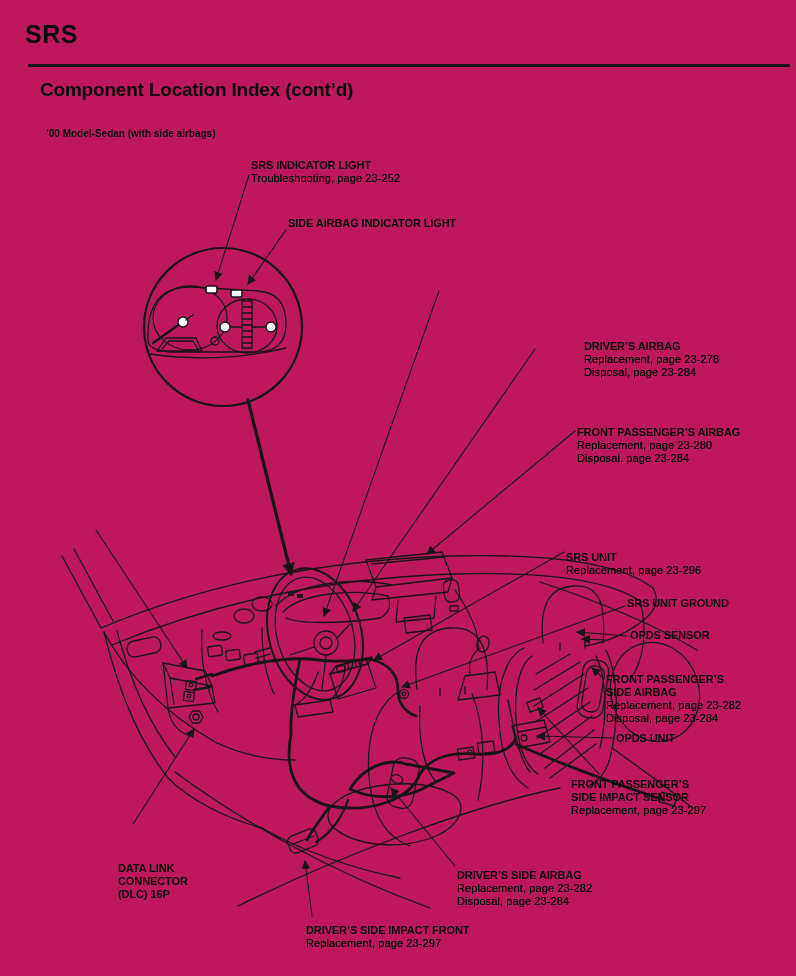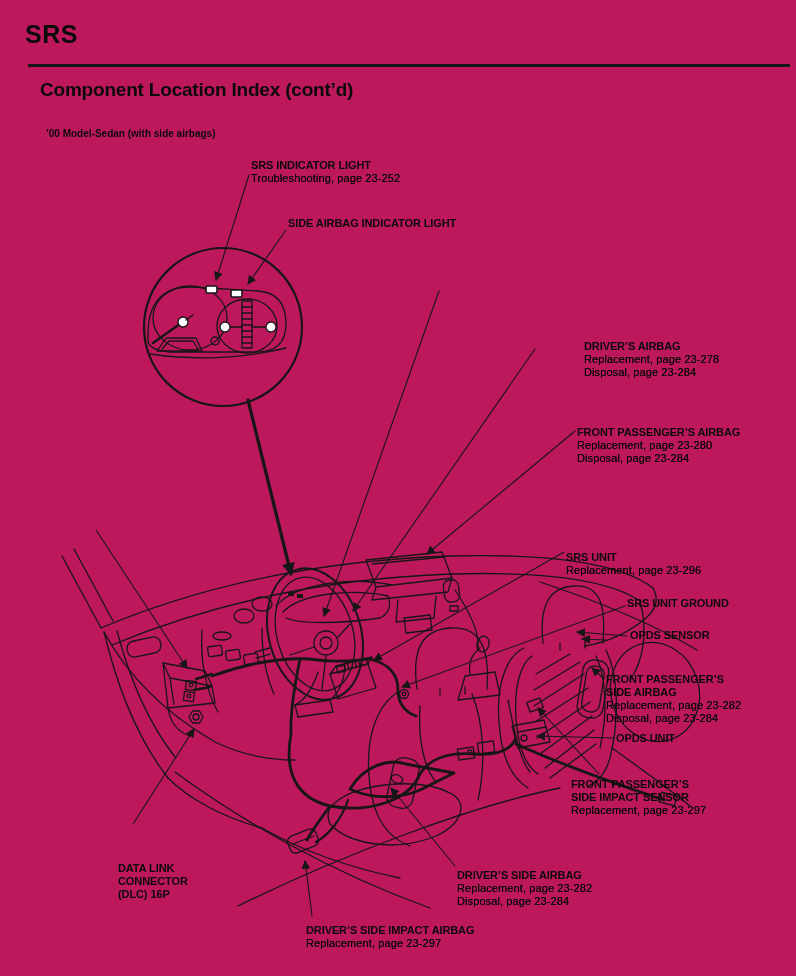--- a/index.html
+++ b/index.html
@@ -230,17 +230,17 @@
       <div class="lbl" style="left: 288px; top: 217px;"><div class="t">SIDE AIRBAG INDICATOR LIGHT</div></div>
       <div class="lbl" style="left: 537px; top: 340px; margin-left: 47px;"><div class="t">DRIVER’S AIRBAG</div><div class="r">Replacement, page 23-278</div><div class="r">Disposal, page 23-284</div></div>
       <div class="lbl" style="left: 577px; top: 426px;"><div class="t">FRONT PASSENGER’S AIRBAG</div><div class="r">Replacement, page 23-280</div><div class="r">Disposal, page 23-284</div></div>
       <div class="lbl" style="left: 566px; top: 545px; margin-top: 6px;"><div class="t">SRS UNIT</div><div class="r">Replacement, page 23-296</div></div>
       <div class="lbl" style="left: 627px; top: 597px;"><div class="t">SRS UNIT GROUND</div></div>
       <div class="lbl" style="left: 630px; top: 629px;"><div class="t">OPDS SENSOR</div></div>
       <div class="lbl" style="left: 606px; top: 673px;"><div class="t">FRONT PASSENGER’S</div><div class="t">SIDE AIRBAG</div><div class="r">Replacement, page 23-282</div><div class="r">Disposal, page 23-284</div></div>
       <div class="lbl" style="left: 616px; top: 732px;"><div class="t">OPDS UNIT</div></div>
       <div class="lbl" style="left: 571px; top: 778px;"><div class="t">FRONT PASSENGER’S</div><div class="t">SIDE IMPACT SENSOR</div><div class="r">Replacement, page 23-297</div></div>
       <div class="lbl" style="left: 457px; top: 869px;"><div class="t">DRIVER’S SIDE AIRBAG</div><div class="r">Replacement, page 23-282</div><div class="r">Disposal, page 23-284</div></div>
-      <div class="lbl" style="left: 306px; top: 924px;"><div class="t">DRIVER’S SIDE IMPACT AIRBAG</div><div class="r">Replacement, page 23-297</div></div>
+      <div class="lbl" style="left: 306px; top: 924px;"><div class="t">DRIVER’S SIDE IMPACT FRONT</div><div class="r">Replacement, page 23-297</div></div>
       <div class="lbl" style="left: 118px; top: 830px; margin-top: 32px;"><div class="t">DATA LINK</div><div class="t">CONNECTOR</div><div class="t">(DLC) 16P</div></div>
     </div>
 
 </div>
 
 </body></html>

